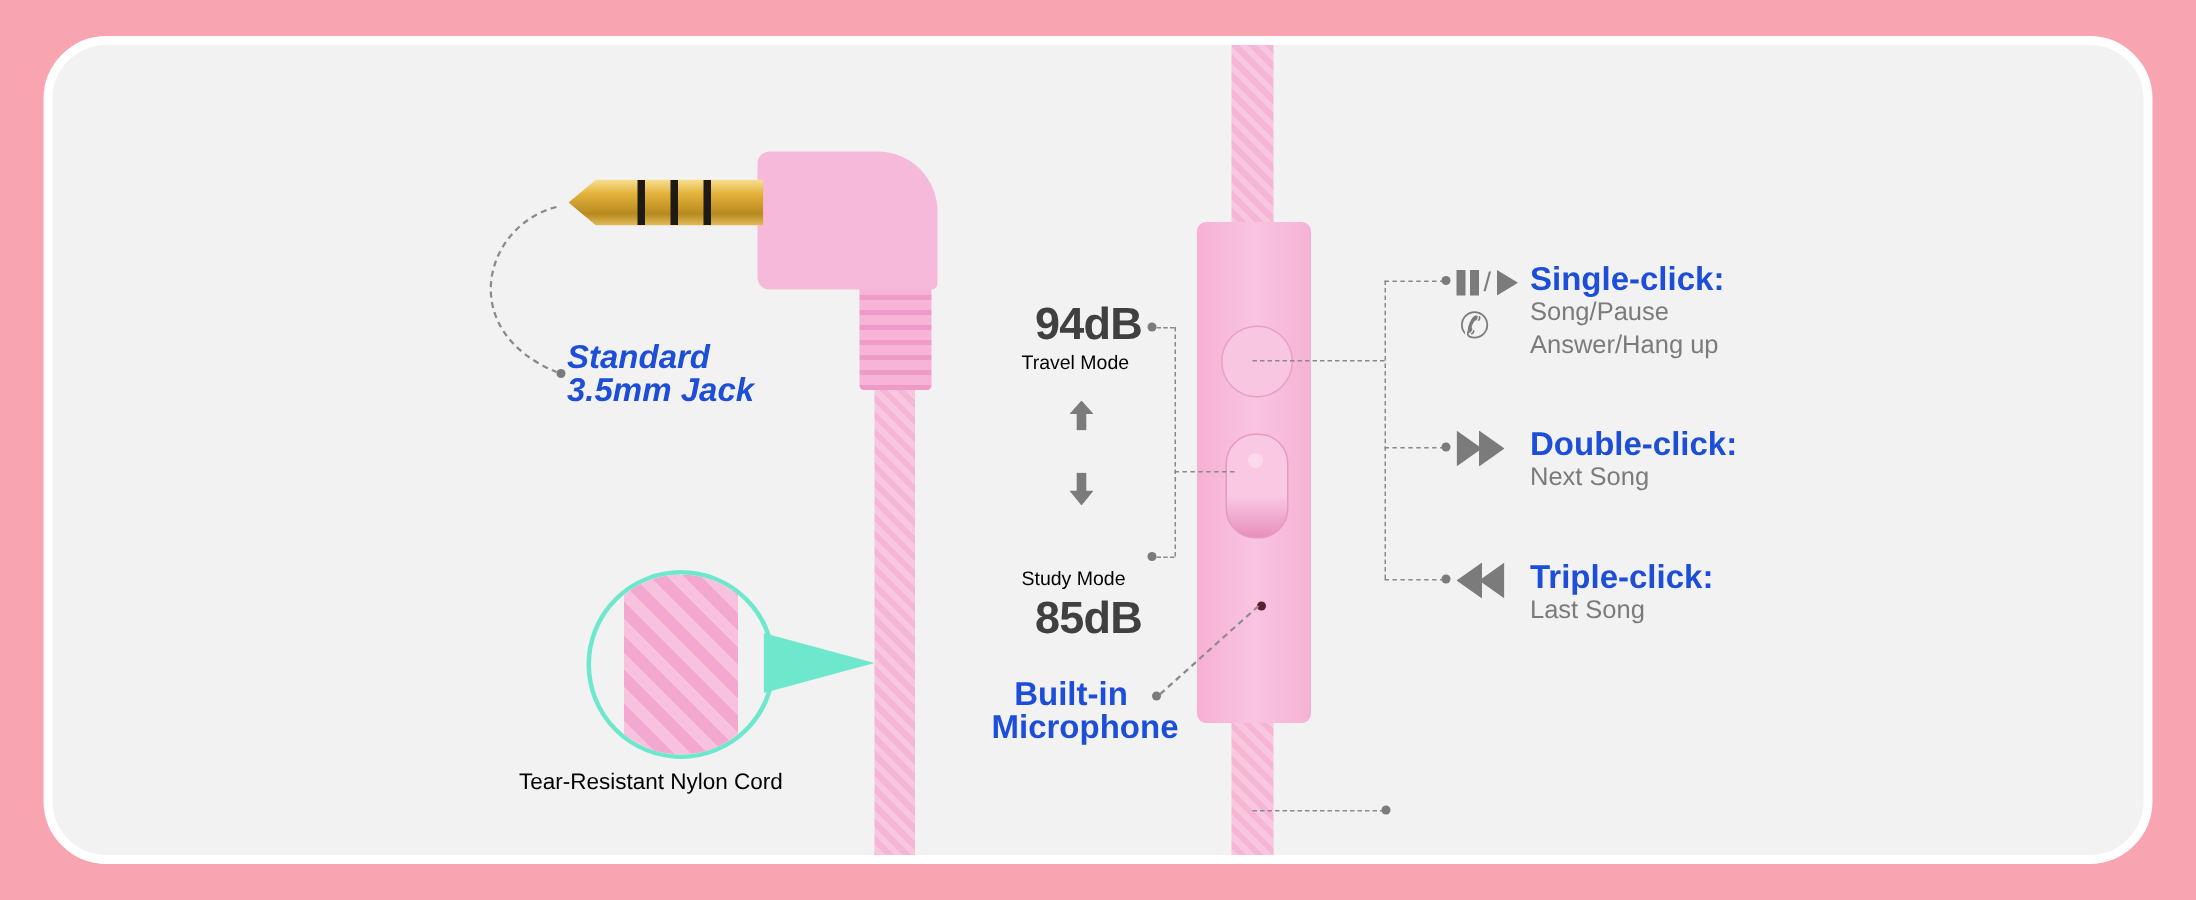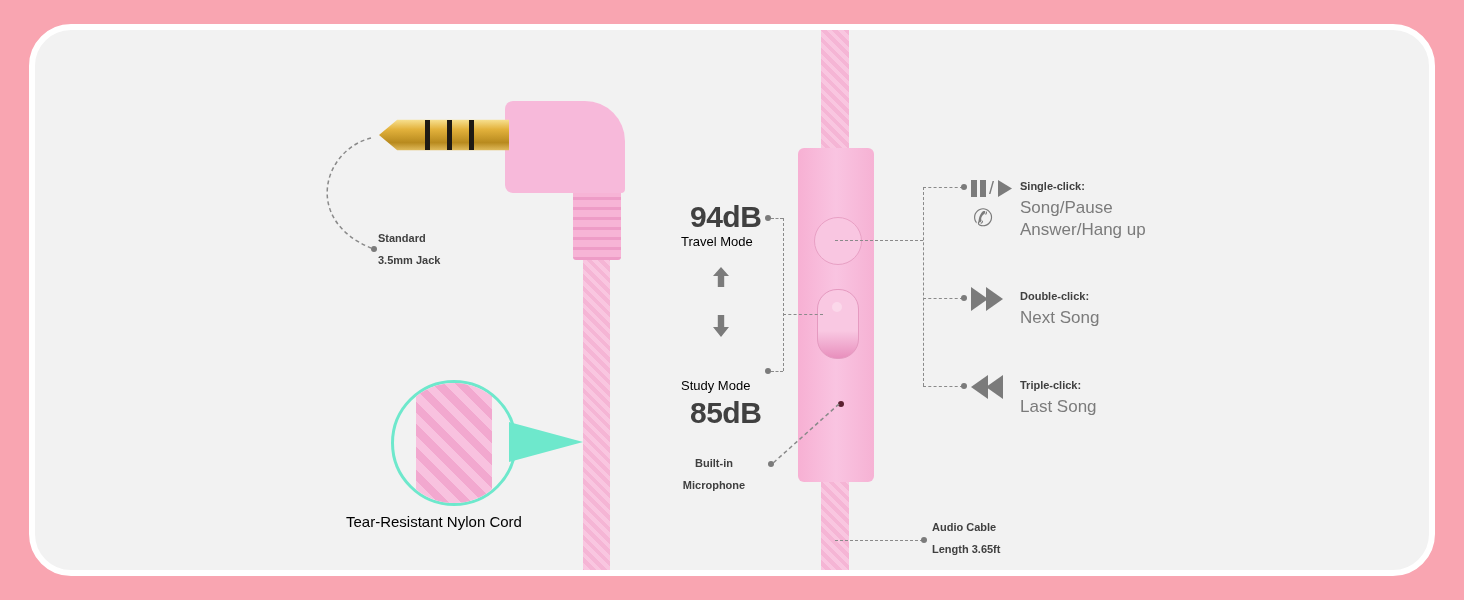--- a/index.html
+++ b/index.html
@@ -1,19 +1,19 @@
 <!DOCTYPE html>
 <html><head>
 <meta charset="utf-8">
 <style>
   html, body { margin:0; padding:0; }
   body { width:1464px; height:600px; background:#f9a5b1; position:relative; overflow:hidden; font-family:"Liberation Sans", sans-serif; }
   .card { position:absolute; left:29px; top:24px; width:1406px; height:552px; background:#f2f2f2; border:6px solid #ffffff; border-radius:42px; box-sizing:border-box; overflow:hidden; }
   .abs { position:absolute; }
-  .lbl { color:#404040; font-weight:bold; font-size:11px; line-height:22px; }
+  .lbl { color:#1d4ed8; font-weight:bold; font-size:22px; line-height:22px; }
   .lbl-thin { color:#7b7b7b; font-size:17px; line-height:22px; }
   .big { color:#404040; font-weight:bold; font-size:30px; line-height:30px; letter-spacing:-0.5px; }
   .small { color:#000000; font-weight:normal; font-size:13px; line-height:16px; }
   .dash-h { position:absolute; border-top:1.5px dashed #8a8a8a; height:0; }
   .dash-v { position:absolute; border-left:1.5px dashed #8a8a8a; width:0; }
   .dot { position:absolute; width:6px; height:6px; border-radius:50%; background:#7b7b7b; }
   .cable { position:absolute; background:repeating-linear-gradient(45deg,#f5b5d5 0 4px,#f9c6e0 4px 8px); }
 </style>
 </head>
 <body>
@@ -28,21 +28,21 @@
 
   <div class="abs" style="left:344px; top:86px; width:130px; height:38px; background:linear-gradient(180deg,#fff2b0 0%,#e3b23c 35%,#b88a1e 70%,#f3d27a 100%); clip-path:polygon(0 50%,14% 10%,100% 10%,100% 90%,14% 90%);"></div>
   <div class="abs" style="left:390px; top:90px; width:5px; height:30px; background:#1e1a14;"></div>
   <div class="abs" style="left:412px; top:90px; width:5px; height:30px; background:#1e1a14;"></div>
   <div class="abs" style="left:434px; top:90px; width:5px; height:30px; background:#1e1a14;"></div>
 
   <svg class="abs" style="left:278px; top:100px;" width="70" height="125">
     <path d="M58 8 C 10 20, -10 90, 58 118" fill="none" stroke="#8a8a8a" stroke-width="1.5" stroke-dasharray="4,3"></path>
     <circle cx="61" cy="119" r="3" fill="#7b7b7b"></circle>
   </svg>
-  <div class="abs lbl" style="left:343px; top:197px;">
+  <div class="abs lbl" style="left:343px; top:197px;font-style:italic;">
     <div>Standard</div>
     <div>3.5mm Jack</div>
   </div>
 
   <div class="abs" style="left:356px; top:350px; width:120px; height:120px; border-radius:50%; border:3px solid #6ee8cc; background:#f2f2f2; overflow:hidden;">
     <div style="position:absolute; left:22px; top:0; width:76px; height:120px; background:repeating-linear-gradient(45deg,#f2a8cf 0 8px,#f8c2df 8px 16px);"></div>
   </div>
   <div class="abs" style="left:474px; top:392px; width:74px; height:40px; background:#6ee8cc; clip-path:polygon(0 0,100% 50%,0 100%);"></div>
   <div class="abs small" style="left:311px; top:484px; font-size:15px;">Tear-Resistant Nylon Cord</div>
 
@@ -113,17 +113,13 @@
     <div class="lbl">Double-click:</div>
     <div class="lbl-thin">Next Song</div>
   </div>
   <div class="abs" style="left:985px; top:344px;">
     <div class="lbl">Triple-click:</div>
     <div class="lbl-thin">Last Song</div>
   </div>
 
   <div class="dash-h" style="left:800px; top:510px; width:88px;"></div>
   <div class="dot" style="left:886px; top:507px;"></div>
-  <div class="abs lbl" style="left:897px; top:486px;">
-    <div>Audio Cable</div>
-    <div>Length 3.65ft</div>
-  </div>
 </div>
 
 </body></html>

